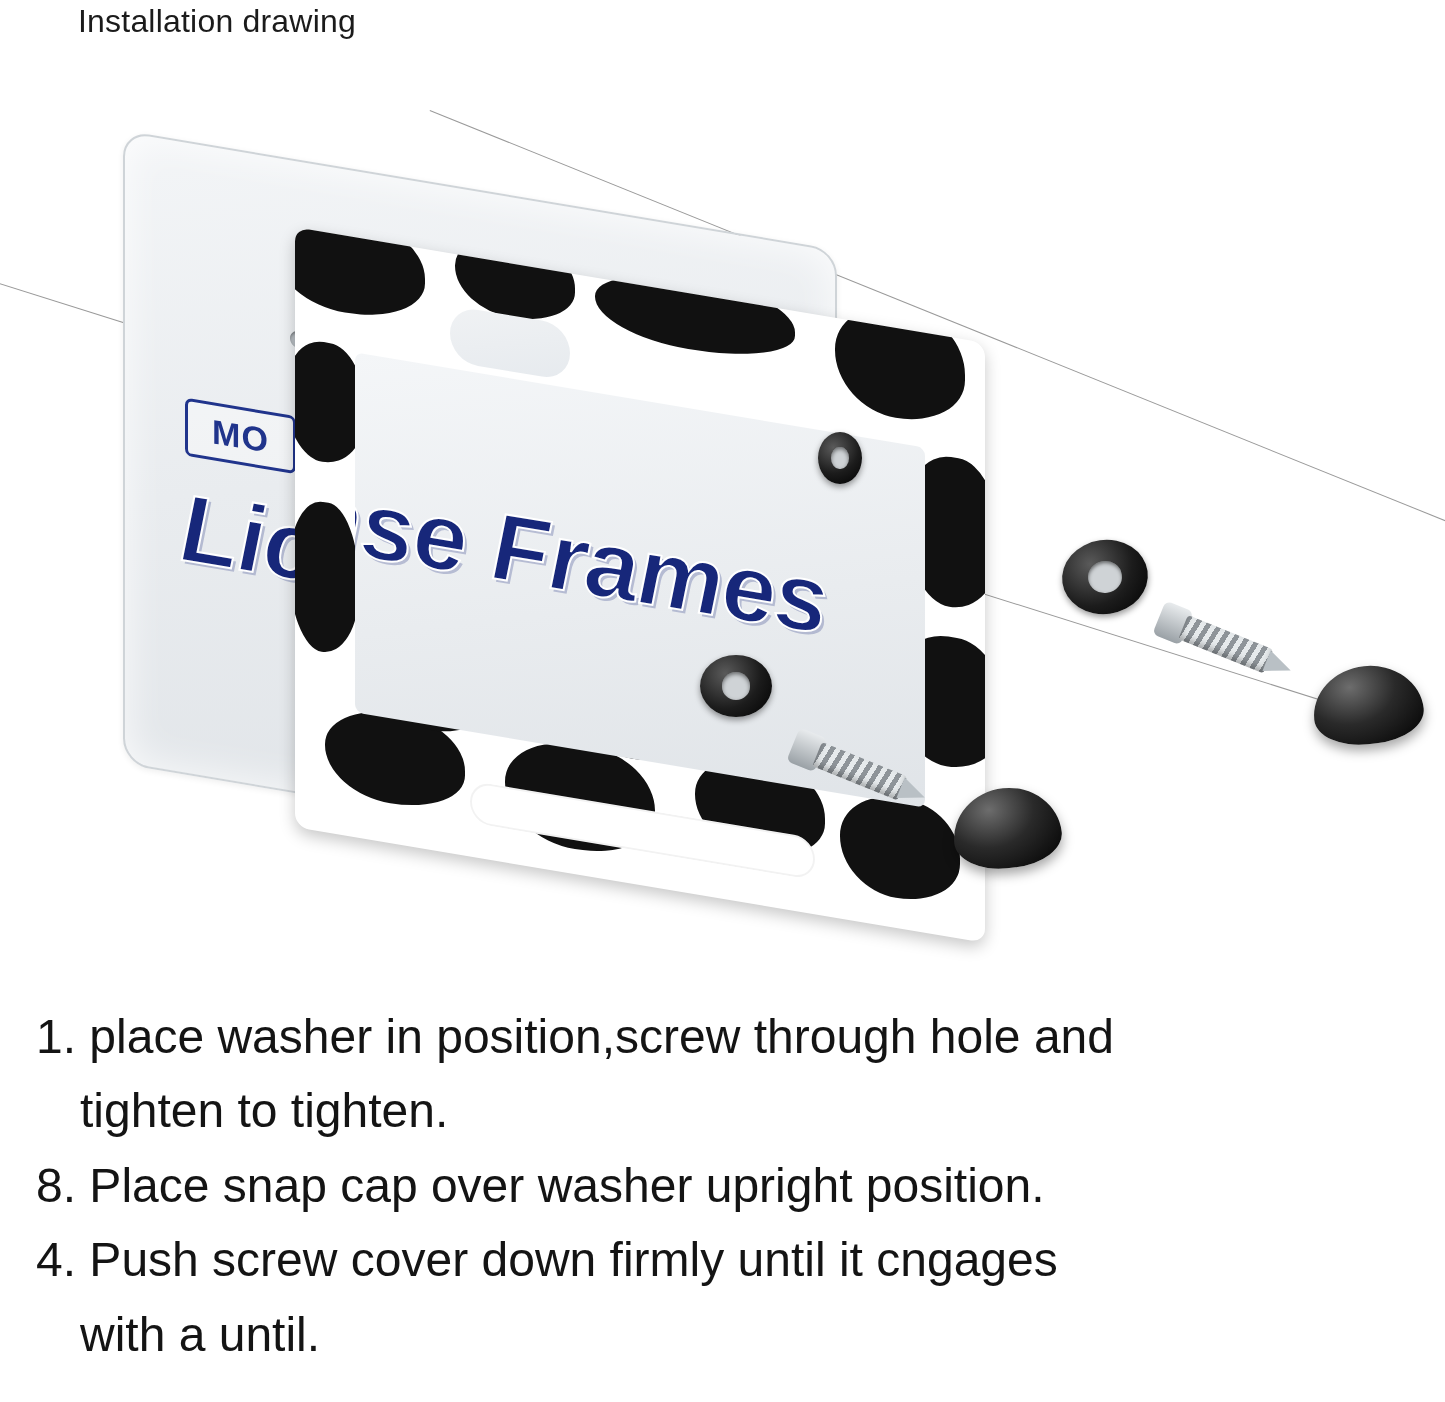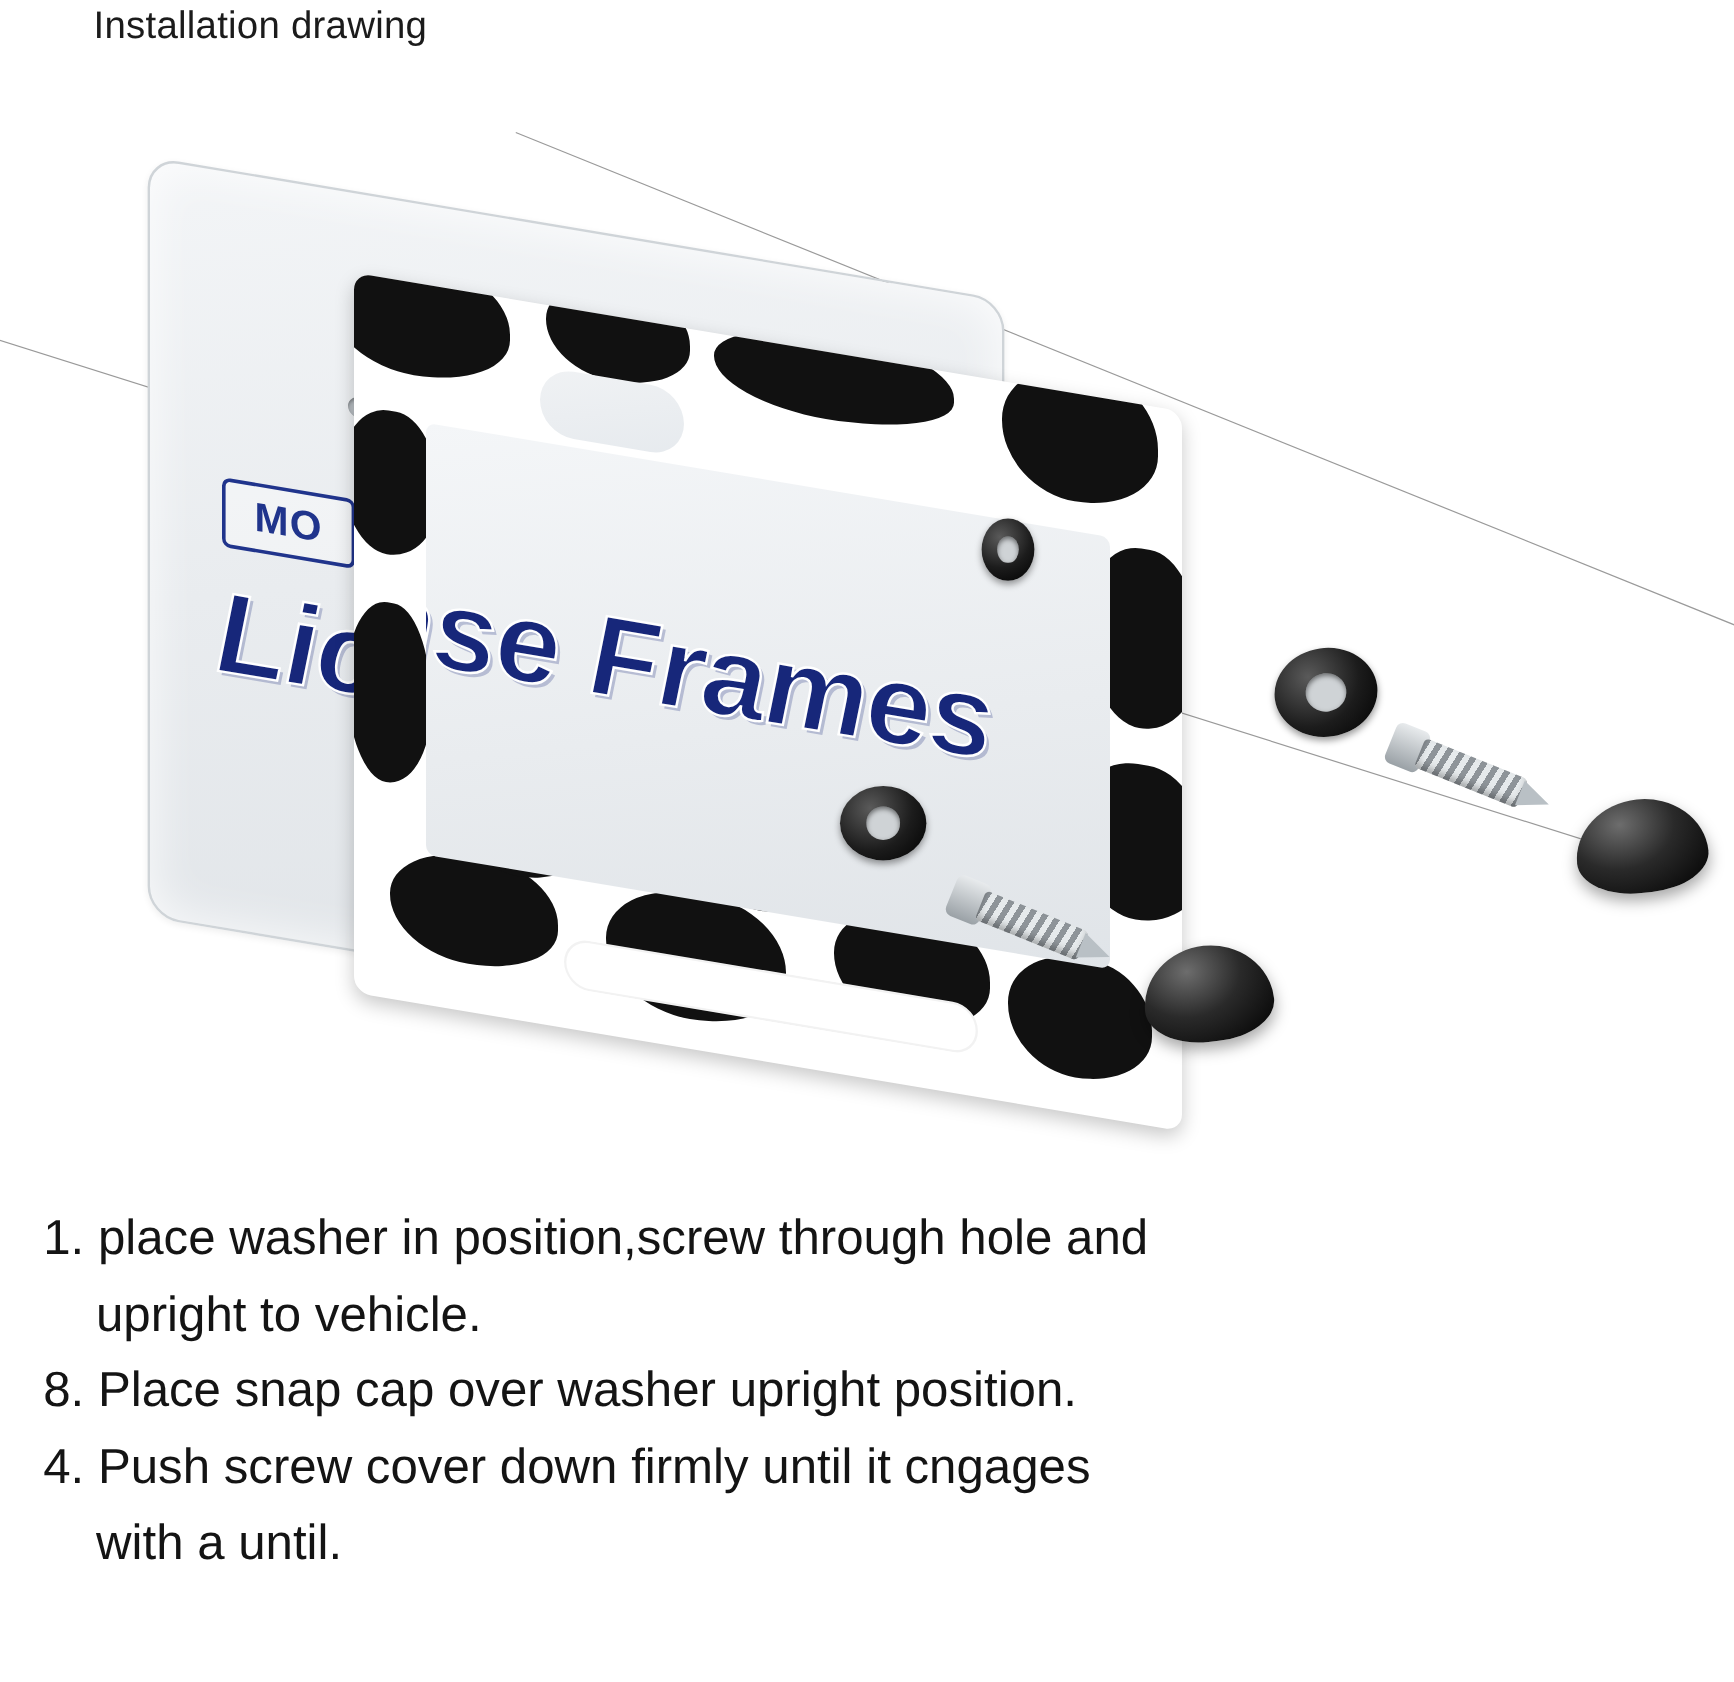--- a/index.html
+++ b/index.html
@@ -263,21 +263,21 @@
   }
   .cap.c1 { left: 1313px; top: 596px; width: 110px; height: 78px; transform: rotate(-6deg); }
   .cap.c2 { left: 953px;  top: 718px; width: 108px; height: 80px; transform: rotate(-6deg); }
 
   
   .instructions {
     position: absolute;
     left: 36px;
     top: 1000px;
     width: 1340px;
-    font-size: 41px;
+    font-size: 48px;
     line-height: 1.55;
     color: #141414;
   }
   .instructions .line {
     padding-left: 0;
     white-space: pre-wrap;
   }
   .instructions .cont {
     padding-left: 44px;
   }
@@ -344,17 +344,17 @@
     <div class="shaft"></div>
     <div class="tip"></div>
   </div>
 
   <div class="cap c1"></div>
   <div class="cap c2"></div>
 </div>
 
 <div class="instructions">
   <div class="line">1. place washer in position,screw through hole and</div>
-  <div class="line cont">upright to vehicle.</div>
+  <div class="line cont">tighten to tighten.</div>
   <div class="line">8. Place snap cap over washer upright position.</div>
   <div class="line">4. Push screw cover down firmly until it cngages</div>
   <div class="line cont">with a until.</div>
 </div>
 
 </body></html>

